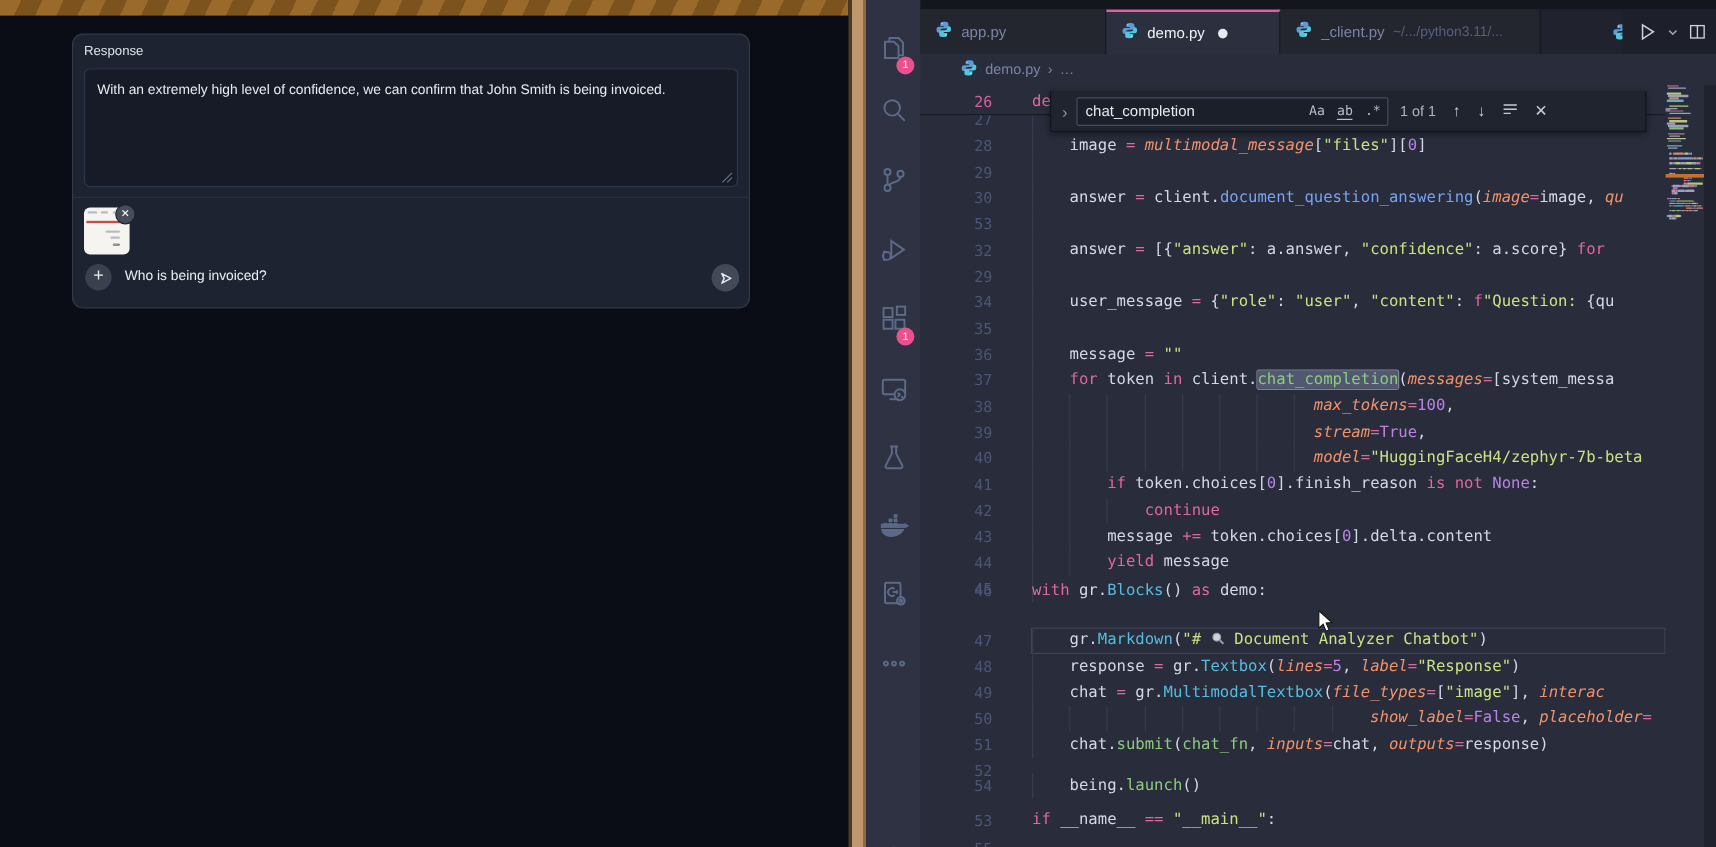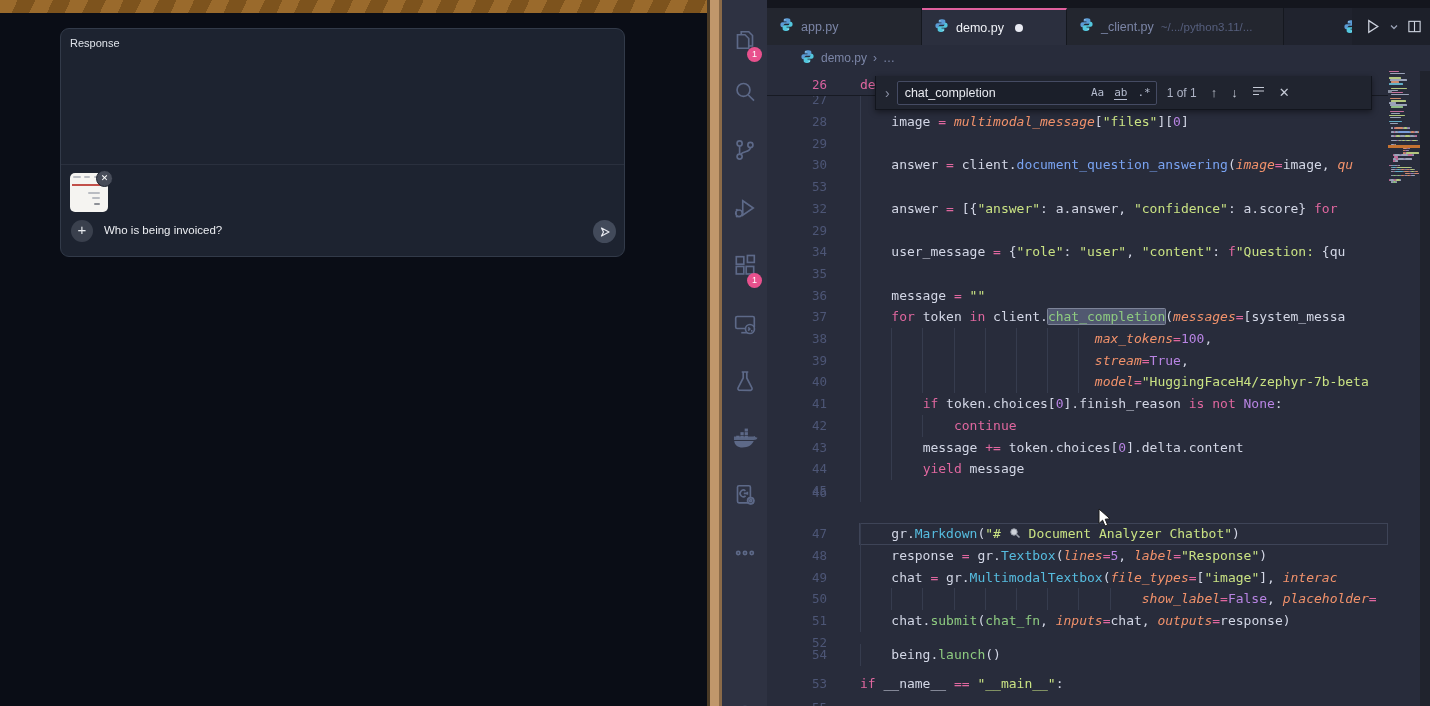--- a/index.html
+++ b/index.html
@@ -96,20 +96,28 @@
 <body>
 
 <div id="stage">
 
   <div id="left-app">
     <div id="left-titlebar"></div>
 
     <div id="gradio-card">
       <div class="resp-label">Response</div>
 
+      <div class="resp-box">
+        <span>With an extremely high level of confidence, we can confirm that John Smith is being invoiced.</span>
+        <span class="resize-handle">
+          <svg width="10" height="10">
+              <path d="M9 1 L1 9 M9 5 L5 9" stroke="#6b7280" stroke-width="1" fill="none"></path>
+            </svg>
+        </span>
+      </div>
 
       <div class="card-divider"></div>
 
       <div class="thumb">
         <div class="t-line" style="left:3px; top:3px; width:8px;"></div>
         <div class="t-line" style="left:14px; top:3px; width:6px;"></div>
         <div class="t-line" style="left:24px; top:3px; width:9px;"></div>
         <div class="t-red"></div>
         <div class="t-line" style="left:18px; top:19px; width:12px;"></div>
         <div class="t-line" style="left:22px; top:24px; width:8px;"></div>
@@ -308,21 +316,21 @@
           <div class="row" style="top: 213.6px;"><span class="ln">36</span><div class="guide" style="left:93px"></div><span class="codeline"><span class="tk-d">    </span><span class="tk-d">message </span><span class="tk-k">= </span><span class="tk-s">""</span></span></div>
           <div class="row" style="top: 235.3px;"><span class="ln">37</span><div class="guide" style="left:93px"></div><span class="codeline"><span class="tk-d">    </span><span class="tk-k">for </span><span class="tk-d">token </span><span class="tk-k">in </span><span class="tk-d">client.</span><span class="tk-m">chat_completion</span><span class="tk-d">(</span><span class="tk-p">messages</span><span class="tk-k">=</span><span class="tk-d">[system_messa</span></span></div>
           <div class="row" style="top: 257px;"><span class="ln">38</span><div class="guide" style="left:93px"></div><div class="guide" style="left:124.2px"></div><div class="guide" style="left:155.4px"></div><div class="guide" style="left:186.6px"></div><div class="guide" style="left:217.8px"></div><div class="guide" style="left:249px"></div><div class="guide" style="left:280.2px"></div><div class="guide" style="left:311.4px"></div><span class="codeline"><span class="tk-d">                              </span><span class="tk-p">max_tokens</span><span class="tk-k">=</span><span class="tk-n">100</span><span class="tk-d">,</span></span></div>
           <div class="row" style="top: 278.7px;"><span class="ln">39</span><div class="guide" style="left:93px"></div><div class="guide" style="left:124.2px"></div><div class="guide" style="left:155.4px"></div><div class="guide" style="left:186.6px"></div><div class="guide" style="left:217.8px"></div><div class="guide" style="left:249px"></div><div class="guide" style="left:280.2px"></div><div class="guide" style="left:311.4px"></div><span class="codeline"><span class="tk-d">                              </span><span class="tk-p">stream</span><span class="tk-k">=</span><span class="tk-n">True</span><span class="tk-d">,</span></span></div>
           <div class="row" style="top: 300.4px;"><span class="ln">40</span><div class="guide" style="left:93px"></div><div class="guide" style="left:124.2px"></div><div class="guide" style="left:155.4px"></div><div class="guide" style="left:186.6px"></div><div class="guide" style="left:217.8px"></div><div class="guide" style="left:249px"></div><div class="guide" style="left:280.2px"></div><div class="guide" style="left:311.4px"></div><span class="codeline"><span class="tk-d">                              </span><span class="tk-p">model</span><span class="tk-k">=</span><span class="tk-s">"HuggingFaceH4/zephyr-7b-beta</span></span></div>
           <div class="row" style="top: 322.1px;"><span class="ln">41</span><div class="guide" style="left:93px"></div><div class="guide" style="left:124.2px"></div><span class="codeline"><span class="tk-d">        </span><span class="tk-k">if </span><span class="tk-d">token.choices[</span><span class="tk-n">0</span><span class="tk-d">].finish_reason </span><span class="tk-k">is </span><span class="tk-k">not </span><span class="tk-n">None</span><span class="tk-d">:</span></span></div>
           <div class="row" style="top: 343.8px;"><span class="ln">42</span><div class="guide" style="left:93px"></div><div class="guide" style="left:124.2px"></div><div class="guide" style="left:155.4px"></div><span class="codeline"><span class="tk-d">            </span><span class="tk-k">continue</span></span></div>
           <div class="row" style="top: 365.5px;"><span class="ln">43</span><div class="guide" style="left:93px"></div><div class="guide" style="left:124.2px"></div><span class="codeline"><span class="tk-d">        </span><span class="tk-d">message </span><span class="tk-k">+= </span><span class="tk-d">token.choices[</span><span class="tk-n">0</span><span class="tk-d">].delta.content</span></span></div>
           <div class="row" style="top: 387.2px;"><span class="ln">44</span><div class="guide" style="left:93px"></div><div class="guide" style="left:124.2px"></div><span class="codeline"><span class="tk-d">        </span><span class="tk-k">yield </span><span class="tk-d">message</span></span></div>
           <div class="row" style="top: 408.9px;"><span class="ln">45</span><div class="guide" style="left:93px"></div><span class="codeline"><span class="tk-d"></span></span></div>
-          <div class="row" style="top: 411px;"><span class="ln">46</span></div>
+          <div class="row" style="top: 411px;"><span class="ln">46</span><span class="codeline"><span class="tk-d"></span><span class="tk-k">with </span><span class="tk-d">gr.</span><span class="tk-c">Blocks</span><span class="tk-d">() </span><span class="tk-k">as </span><span class="tk-d">demo:</span></span></div>
           <div class="row" style="top: 452.3px;"><span class="ln">47</span><div class="guide" style="left:93px"></div><span class="codeline"><span class="tk-d">    </span><span class="tk-d">gr.</span><span class="tk-c">Markdown</span><span class="tk-d">(</span><span class="tk-s">"# </span><svg width="12" height="12" viewBox="0 0 12 12" style="vertical-align:-1px">
                 <circle cx="5" cy="5" r="3.2" fill="#cfd3da" stroke="#9aa0ab" stroke-width="1"></circle>
                 <path d="M7.5 7.5 L10.5 10.5" stroke="#9aa0ab" stroke-width="1.6"></path>
               </svg><span class="tk-s"> Document Analyzer Chatbot"</span><span class="tk-d">)</span></span></div>
           <div class="row" style="top: 474px;"><span class="ln">48</span><div class="guide" style="left:93px"></div><span class="codeline"><span class="tk-d">    </span><span class="tk-d">response </span><span class="tk-k">= </span><span class="tk-d">gr.</span><span class="tk-c">Textbox</span><span class="tk-d">(</span><span class="tk-p">lines</span><span class="tk-k">=</span><span class="tk-n">5</span><span class="tk-d">, </span><span class="tk-p">label</span><span class="tk-k">=</span><span class="tk-s">"Response"</span><span class="tk-d">)</span></span></div>
           <div class="row" style="top: 495.7px;"><span class="ln">49</span><div class="guide" style="left:93px"></div><span class="codeline"><span class="tk-d">    </span><span class="tk-d">chat </span><span class="tk-k">= </span><span class="tk-d">gr.</span><span class="tk-c">MultimodalTextbox</span><span class="tk-d">(</span><span class="tk-p">file_types</span><span class="tk-k">=</span><span class="tk-d">[</span><span class="tk-s">"image"</span><span class="tk-d">], </span><span class="tk-p">interac</span></span></div>
           <div class="row" style="top: 517.4px;"><span class="ln">50</span><div class="guide" style="left:93px"></div><div class="guide" style="left:124.2px"></div><div class="guide" style="left:155.4px"></div><div class="guide" style="left:186.6px"></div><div class="guide" style="left:217.8px"></div><div class="guide" style="left:249px"></div><div class="guide" style="left:280.2px"></div><div class="guide" style="left:311.4px"></div><div class="guide" style="left:342.6px"></div><span class="codeline"><span class="tk-d">                                    </span><span class="tk-p">show_label</span><span class="tk-k">=</span><span class="tk-n">False</span><span class="tk-d">, </span><span class="tk-p">placeholder</span><span class="tk-k">=</span></span></div>
           <div class="row" style="top: 539.1px;"><span class="ln">51</span><div class="guide" style="left:93px"></div><span class="codeline"><span class="tk-d">    </span><span class="tk-d">chat.</span><span class="tk-g">submit</span><span class="tk-d">(</span><span class="tk-g">chat_fn</span><span class="tk-d">, </span><span class="tk-p">inputs</span><span class="tk-k">=</span><span class="tk-d">chat, </span><span class="tk-p">outputs</span><span class="tk-k">=</span><span class="tk-d">response)</span></span></div>
           <div class="row" style="top: 560.8px;"><span class="ln">52</span><span class="codeline"><span class="tk-d"></span></span></div>
           <div class="row" style="top: 582.5px; margin-top: 19px;"><span class="ln">53</span><span class="codeline"><span class="tk-d"></span><span class="tk-k">if </span><span class="tk-d">__name__ </span><span class="tk-k">== </span><span class="tk-s">"__main__"</span><span class="tk-d">:</span></span></div>

